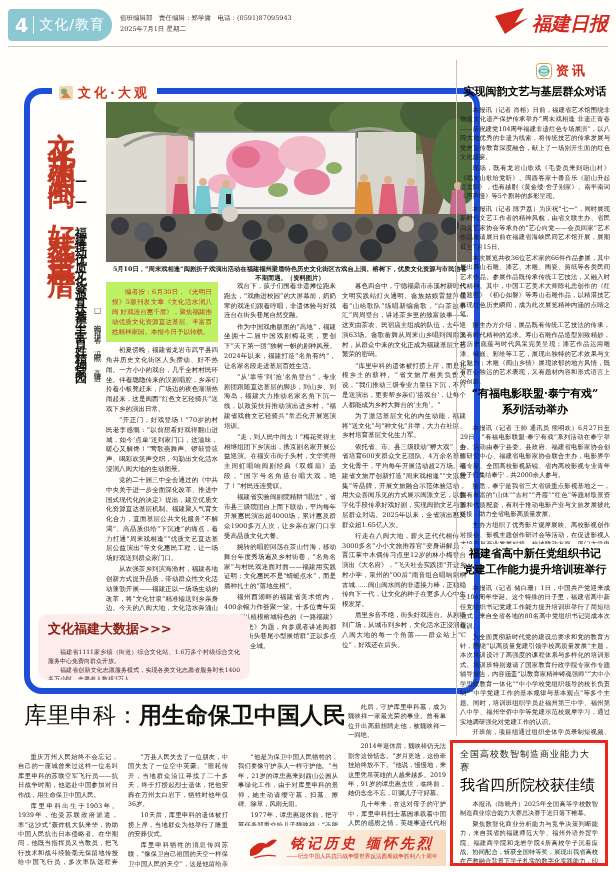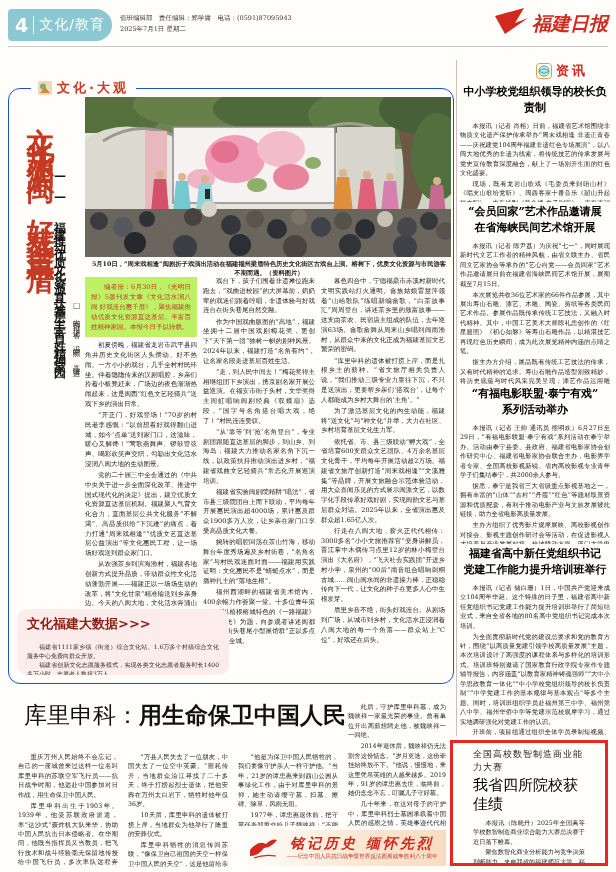--- a/index.html
+++ b/index.html
@@ -9,22 +9,22 @@
   .section-tab{position:absolute;left:8px;top:9px;width:104px;height:32px;background:#8bc8d2;
       border-radius:4px 16px 16px 4px;display:flex;align-items:center;justify-content:center;
       color:#fff;font-family:"DejaVu Sans","Liberation Sans",sans-serif;}
   .section-tab .num{font-size:19px;font-weight:bold;}
   .section-tab .bar{width:1px;height:18px;background:#fff;margin:0 5px;opacity:.85;}
   .section-tab .sec{font-size:14px;font-weight:normal;letter-spacing:1px;}
   .edit-info{position:absolute;left:120px;top:13px;font-size:6.5px;line-height:1.7;color:#3a3a3a;}
   .masthead{position:absolute;left:492px;top:6px;width:118px;height:34px;}
   .header-rule{position:absolute;left:8px;top:46px;width:600px;height:1px;background:#c9c9c9;}
   
-  .culture-box{position:absolute;left:8px;top:88px;width:444px;height:594px;
-      border:1px solid #1d4ed8;border-radius:12px;}
+  .culture-box{position:absolute;left:24px;top:88px;width:444px;height:594px;
+      border:6px solid #1d4ed8;border-radius:18px;}
   .culture-label{position:absolute;left:22px;top:-10px;background:#fffefb;padding:0 7px;
       display:flex;align-items:center;gap:5px;}
   .culture-label .txt{color:#cf3a1f;font-weight:bold;font-size:13px;letter-spacing:3px;
       font-family:"DejaVu Sans","Liberation Sans",sans-serif;}
   .v-head{position:absolute;left:12px;top:16px;height:552px;writing-mode:vertical-rl;
       text-orientation:upright;font-size:28px;font-weight:bold;color:#c53a22;letter-spacing:8px;
       font-family:"DejaVu Serif","Liberation Serif",serif;}
   .v-sub{position:absolute;left:42px;top:80px;height:486px;writing-mode:vertical-rl;
       text-orientation:upright;font-size:12px;font-weight:bold;color:#141414;letter-spacing:7px;}
   .v-byline{position:absolute;left:62px;top:212px;height:150px;writing-mode:vertical-rl;
@@ -47,21 +47,21 @@
   .bigdata p{font-size:6px;line-height:1.5;text-align:justify;text-indent:2em;margin:0;color:#3a2a2a;}
   
   .v-rule{position:absolute;left:456px;top:60px;width:1px;height:676px;background:#d0c0b8;}
   .news-badge{position:absolute;left:536px;top:62px;display:flex;align-items:center;gap:4px;}
   .news-badge .txt{color:#d2281e;font-weight:bold;font-size:13px;letter-spacing:3px;
       font-family:"DejaVu Sans","Liberation Sans",sans-serif;}
   .news-art{position:absolute;left:460px;width:150px;overflow:hidden;}
   .news-art h3{font-size:11px;font-weight:bold;text-align:center;line-height:1.45;margin:0 0 5px 0;color:#000;}
   .news-art p{font-size:6.3px;line-height:1.5;text-align:justify;text-indent:2em;margin:0 0 1.5px 0;}
   .hl-box{position:absolute;left:450px;top:740px;width:158px;height:126px;border:3px solid #e8281e;
-      box-sizing:border-box;padding:5px 20px;overflow:hidden;background:#fffefb;}
+      box-sizing:border-box;padding:5px 7px;overflow:hidden;background:#fffefb;}
   .hl-box .kicker{font-size:9px;color:#222;margin:0 0 2px 0;letter-spacing:1px;}
   .hl-box h2{font-size:15px;font-weight:normal;margin:0 0 4px 0;color:#000;}
   .hl-box p{font-size:6.2px;line-height:1.5;text-align:justify;text-indent:2em;margin:0 0 1.5px 0;}
   
   .mem-head{position:absolute;left:24px;top:700px;width:330px;font-size:23px;color:#111;white-space:nowrap;}
   .mem-head .light{font-weight:400;}
   .mem-head .heavy{font-weight:800;}
   .mcol{position:absolute;overflow:hidden;}
   .mcol p{font-size:6.3px;line-height:1.5;text-align:justify;text-indent:2em;margin:0 0 1.5px 0;}
   .banner{position:absolute;left:242px;top:830px;width:204px;height:36px;
@@ -192,22 +192,22 @@
           <p>党的二十届三中全会通过的《中共中央关于进一步全面深化改革、推进中国式现代化的决定》提出，建立优质文化资源直达基层机制。福建聚人气育文化合力，直面基层公共文化服务“不解渴”、高品质供给“下沉难”的痛点，着力打通“周末戏相逢”“优质文艺直达基层公益演出”等文化惠民工程，让一场场好戏送到群众家门口。</p>
           <p>从农强茶乡到滨海渔村，福建各地创新方式提升品质，带动群众性文化活动蓬勃开展——福建正以一场场生动的改革，将“文化甘泉”精准输送到乡亲身边。今天的八闽大地，文化活水奔涌山海间，浸润万家灯火处处红火。</p>
         </div>
 
     </div>
 
     <div class="ncol col2 bt">
       <div>
           <p>戏台下，孩子们围着非遗摊位跑来跑去，“戏曲进校园”的大屏幕前，奶奶辈的戏迷们跟着哼唱，非遗体验与好戏连台在街头巷尾自然交融。</p>
           <p>作为中国戏曲版图的“高地”，福建坐拥十二届中国戏剧梅花奖，更创下“天下第一团”独树一帜的剧种风景。2024年以来，福建打造“名角有约”，让名家名段走进基层百姓生活。</p>
+          <p>“从‘靠等’到‘抢’名角登台”，专业剧团跟随直达基层的脚步，到山乡、到海岛，福建大力推动名家名角下沉一线，以政策扶持推动演出进乡村，“福建省戏曲文艺轻骑兵”常态化开展巡演培训。</p>
           <p>“走，到人民中间去！”梅花奖得主相继组团下乡演出，携京剧名家开展公益巡演。在福安市街子头村，文华奖得主周虹唱响闽剧经典《双蝶扇》选段，“国字号名角搭台唱大戏，绝了！”村民连连赞叹。</p>
-          <p>“从‘靠等’到‘抢’名角登台”，专业剧团跟随直达基层的脚步，到山乡、到海岛，福建大力推动名家名角下沉一线，以政策扶持推动演出进乡村，“福建省戏曲文艺轻骑兵”常态化开展巡演培训。</p>
           <p>福建省实验闽剧院精耕“唱法”，省市县三级院团自上而下联动，平均每年开展惠民演出超4000场，累计惠及群众1900多万人次，让乡亲在家门口享受高品质文化大餐。</p>
           <p>婉转的唱腔回荡在茶山竹海，移动舞台年度秀场遍及乡村街巷，“名角名家”与村民戏迷面对面——福建用实践证明：文化惠民不是“蜻蜓点水”，而是播种扎土的“落地生根”。</p>
         </div>
       <div>
           <p>福州西湖畔的福建省美术馆内，400余幅力作荟聚一堂。十多位青年策展人正以植根榕城特色的《一路福建》《榕色·光》为题，向参观者讲述闽都故事，“街头巷尾小型展馆群”正以多点矩阵辐射全城。</p>
         </div>
     </div>
 
     <div class="ncol col3 bt">
       <div>
@@ -238,32 +238,28 @@
   <div class="news-badge">
     <svg width="16" height="16" viewBox="0 0 16 16">
       <rect x="0.5" y="0.5" width="15" height="15" rx="3" fill="#fff" stroke="#e09a50"></rect>
       <circle cx="8" cy="8" r="5.2" fill="#bfe3da" stroke="#3f9e8f" stroke-width="0.8"></circle>
       <path d="M3,8 Q8,4 13,8 M3,8 Q8,12 13,8" stroke="#3f9e8f" fill="none" stroke-width="0.8"></path>
     </svg>
     <span class="txt">资讯</span>
   </div>
 
   <div class="news-art" style="top:84px;height:118px;">
-    <h3>中小学校党组织领导的校长负责制</h3>
+    <h3>实现闽韵文艺与基层群众对话</h3>
     <div>
         <p>本报讯（记者 肖榕）日前，福建省艺术馆围绕非物质文化遗产保护传承举办“周末戏相逢 非遗正青春——庆祝建党104周年福建非遗红色专场展演”，以八闽大地优秀的非遗为线索，将传统技艺的传承发展与党史宣传教育深度融合，献上了一场别开生面的红色文化盛宴。</p>
         <p>现场，既有龙岩山歌戏《毛委员来到咱山村》《唱支山歌给党听》、闽西客家十番音乐《韶山升起红太阳》，也有越剧《黄金缕·舍子别家》、南平南词《声声慢》等5个剧种的多彩呈现。</p>
       </div>
   </div>
 
   <div class="news-art" style="top:204px;height:180px;">
-    <h3>
-      <span>“会员回家”艺术作品邀请展</span><br>
-      <span>在省海峡民间艺术馆开展</span>
-    </h3>
     <div>
         <p>本报讯（记者 陈尹荔）为庆祝“七一”，同时展现新时代文艺工作者的精神风貌，由省文联主办、省民间文艺家协会等承办的“艺心向党——会员回家”艺术作品邀请展日前在福建省海峡民间艺术馆开展，展期截至7月15日。</p>
         <p>本次展览共收36位艺术家的66件作品参展，其中展出寿山石雕、漆艺、木雕、陶瓷、剪纸等各类民间艺术作品。参展作品既传承传统工艺技法，又融入时代精神。其中，中国工艺美术大师陈礼忠创作的《红星题照》《初心如磐》等寿山石雕作品，以精湛技艺再现红色历史瞬间，成为此次展览精神内涵的点睛之笔。</p>
         <p>据主办方介绍，展品既有传统工艺技法的传承，又有时代精神的追求。寿山石雕作品造型别致精妙，将历史底蕴与时代风采完美呈现；漆艺作品运用雕漆、镶嵌、彩绘等工艺，展现出独特的艺术效果与文化魅力；木雕《闽山乡情》展现浓郁的地方风情，既有匠心独运的艺术表现，又有题材内容和形式语言上的创新。</p>
       </div>
   </div>
 
   <div class="news-art" style="top:386px;height:158px;">
     <h3>
       <span>“有福电影联盟·泰宁有戏”</span><br>

